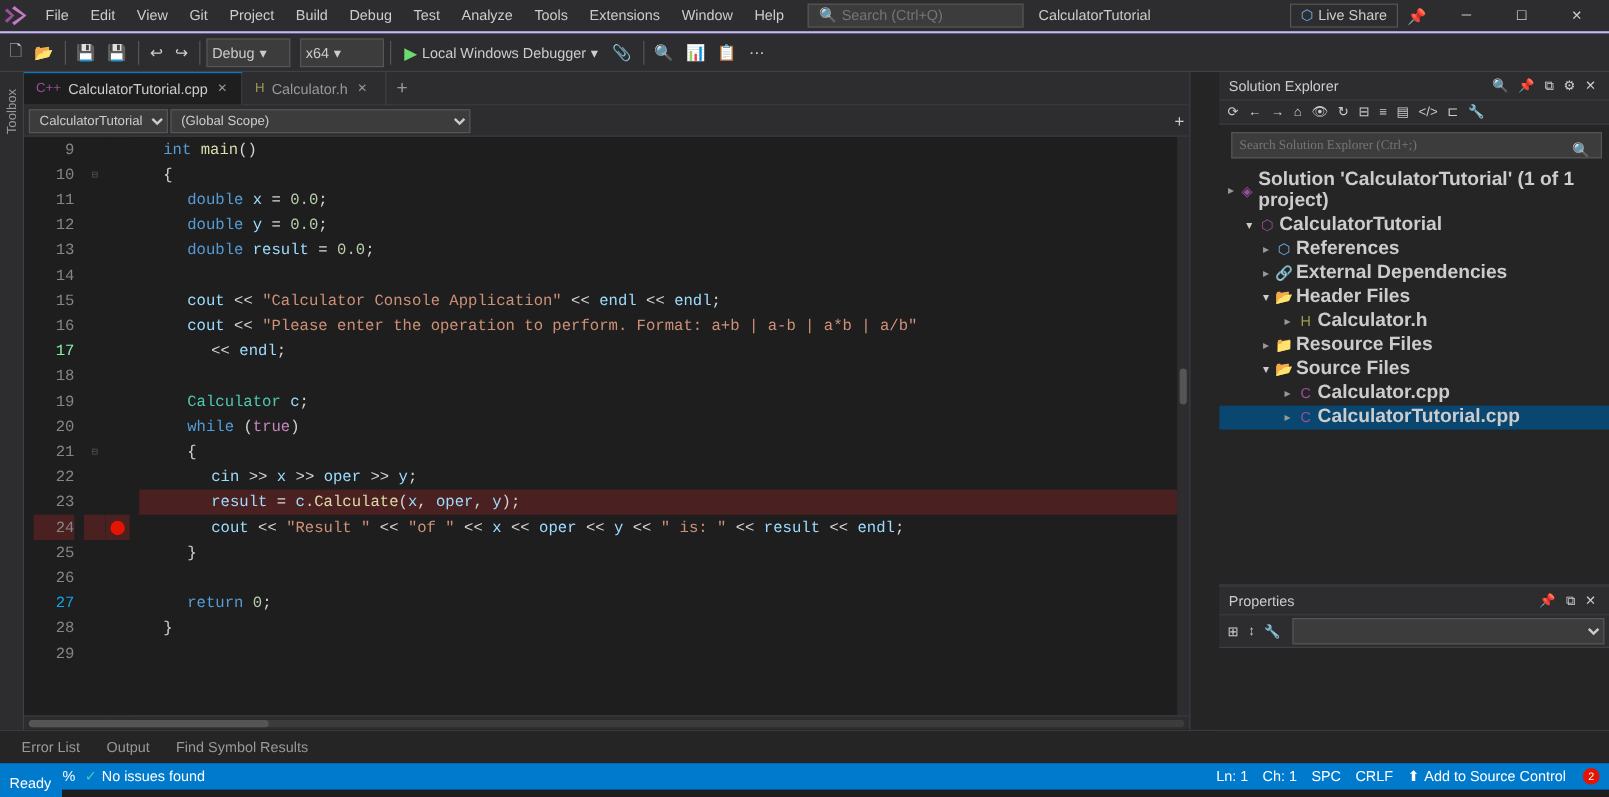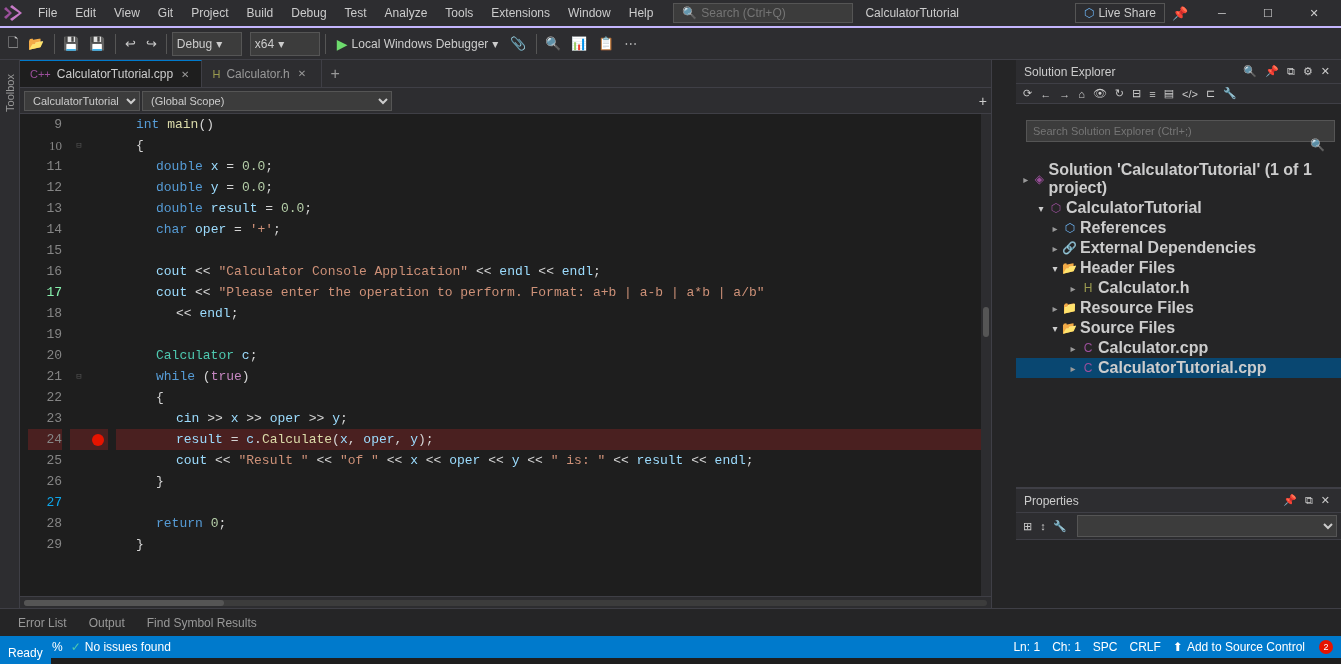--- a/index.html
+++ b/index.html
@@ -63,21 +63,21 @@
     .fn { color: #dcdcaa; text-align: center; }
     .op { color: #d4d4d4; }
     .var { color: #9cdcfe; }
     .cls { color: #4ec9b0; }
 
     
     #right-panel { width: 350px; background: #252526; display: flex; flex-direction: column; border-left: 1px solid #3f3f46; padding-left: 24px; }
     #solution-explorer { flex: 1; display: flex; flex-direction: column; border-bottom: 1px solid #3f3f46; }
     #se-header { background: #2d2d30; padding: 4px 8px; font-size: 12px; color: #ccc; display: flex; align-items: center; justify-content: space-between; border-bottom: 1px solid #3f3f46; }
     #se-toolbar { background: #2d2d30; display: flex; align-items: center; padding: 2px 4px; gap: 2px; border-bottom: 1px solid #3f3f46; }
-    #se-search { background: #3c3c3c; border: 1px solid #555; color: #ccc; padding: 2px 6px; font-size: 11px; width: 100%; margin: 14px 6px; height: 22px; }
+    #se-search { background: #3c3c3c; border: 1px solid #555; color: #ccc; padding: 2px 6px; font-size: 11px; width: 100%; margin: 4px 6px; height: 22px; font-family: Liberation Serif, serif; }
     #se-tree { flex: 1; overflow: hidden; padding: 2px 0; }
     .tree-item { padding: 1px 0; cursor: pointer; display: flex; align-items: center; }
     .tree-item .indent { display: inline-block; }
     .tree-item .expand-icon { width: 14px; text-align: center; color: #999; font-size: 10px; }
     .tree-item .item-icon { width: 16px; text-align: center; font-size: 12px; }
     .tree-item .item-label { color: #cccccc; font-size: 16px; padding-left: 2px; font-weight: bold; }
     .tree-item.selected { background: #094771; }
 
     
     #properties-panel { height: 120px; background: #252526; border-top: 1px solid #3f3f46; }
@@ -210,21 +210,21 @@
       <select class="editor-toolbar-select" style="min-width:250px;">
         <option>(Global Scope)</option>
       </select>
       <button style="background:none;border:none;color:#ccc;cursor:pointer;margin-left:auto;font-size:14px;">+</button>
     </div>
 
     <div id="code-editor">
 
       <div id="line-numbers">
         <div style="line-height:21px;color:#858585;">9</div>
-        <div style="line-height:21px;color:#858585;font-family:Liberation Serif, serif;">10</div>
+        <div style="line-height:21px;color:#858585;">10</div>
         <div style="line-height:21px;color:#858585;">11</div>
         <div style="line-height:21px;color:#858585;">12</div>
         <div style="line-height:21px;color:#858585;">13</div>
         <div style="line-height:21px;color:#858585;">14</div>
         <div style="line-height:21px;color:#858585;">15</div>
         <div style="line-height:21px;color:#858585;">16</div>
         <div style="line-height:21px;color:#86efac;">17</div>
         <div style="line-height:21px;color:#858585;">18</div>
         <div style="line-height:21px;color:#858585;">19</div>
         <div style="line-height:21px;color:#858585;">20</div>
@@ -294,21 +294,20 @@
         <div class="code-line"><span style="margin-left:20px;"></span><span class="kw">int</span> <span class="fn">main</span><span class="op">()</span></div>
 
         <div class="code-line"><span style="margin-left:20px;"></span><span class="op">{</span></div>
 
         <div class="code-line"><span style="margin-left:40px;"></span><span class="kw">double</span> <span class="var">x</span> <span class="op">=</span> <span class="num">0.0</span><span class="op">;</span></div>
 
         <div class="code-line"><span style="margin-left:40px;"></span><span class="kw">double</span> <span class="var">y</span> <span class="op">=</span> <span class="num">0.0</span><span class="op">;</span></div>
 
         <div class="code-line"><span style="margin-left:40px;"></span><span class="kw">double</span> <span class="var">result</span> <span class="op">=</span> <span class="num">0.0</span><span class="op">;</span></div>
 
-        <div class="code-line"><span style="margin-left:40px;"></span><span class="kw">char</span> <span class="var">oper</span> <span class="op">=</span> <span class="str">'+'</span><span class="op">;</span></div>
 
         <div class="code-line">&nbsp;</div>
 
         <div class="code-line"><span style="margin-left:40px;"></span><span class="var">cout</span> <span class="op">&lt;&lt;</span> <span class="str">"Calculator Console Application"</span> <span class="op">&lt;&lt;</span> <span class="var">endl</span> <span class="op">&lt;&lt;</span> <span class="var">endl</span><span class="op">;</span></div>
 
         <div class="code-line"><span style="margin-left:40px;"></span><span class="var">cout</span> <span class="op">&lt;&lt;</span> <span class="str">"Please enter the operation to perform. Format: a+b | a-b | a*b | a/b"</span></div>
 
         <div class="code-line"><span style="margin-left:60px;"></span><span class="op">&lt;&lt;</span> <span class="var">endl</span><span class="op">;</span></div>
 
         <div class="code-line">&nbsp;</div>

